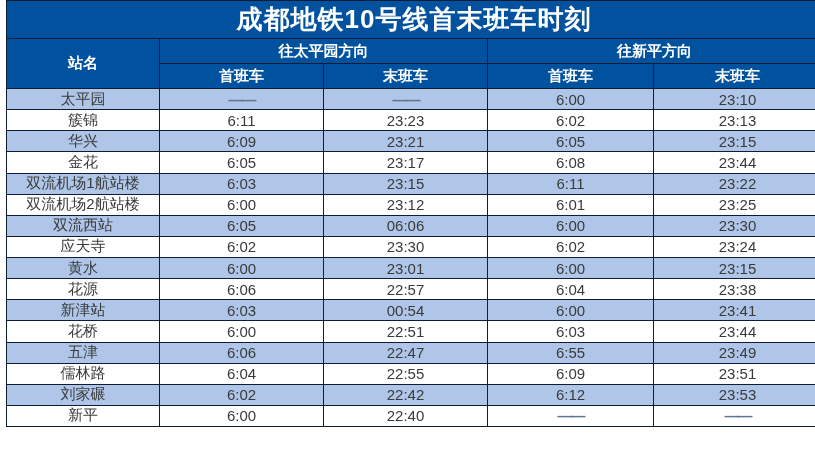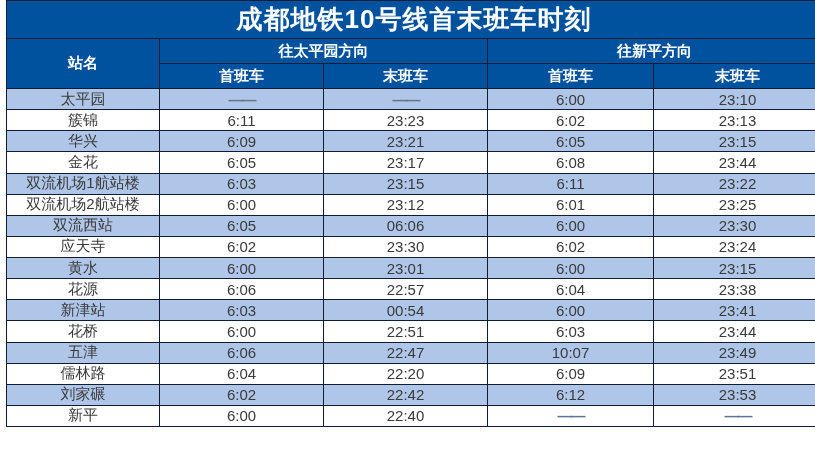--- a/index.html
+++ b/index.html
@@ -171,27 +171,27 @@
           <td>花桥</td>
           <td>6:00</td>
           <td>22:51</td>
           <td>6:03</td>
           <td>23:44</td>
         </tr>
         <tr>
           <td>五津</td>
           <td>6:06</td>
           <td>22:47</td>
-          <td>10:07</td>
+          <td>6:55</td>
           <td>23:49</td>
         </tr>
         <tr>
           <td>儒林路</td>
           <td>6:04</td>
-          <td>22:20</td>
+          <td>22:55</td>
           <td>6:09</td>
           <td>23:51</td>
         </tr>
         <tr>
           <td>刘家碾</td>
           <td>6:02</td>
           <td>22:42</td>
           <td>6:12</td>
           <td>23:53</td>
         </tr>

